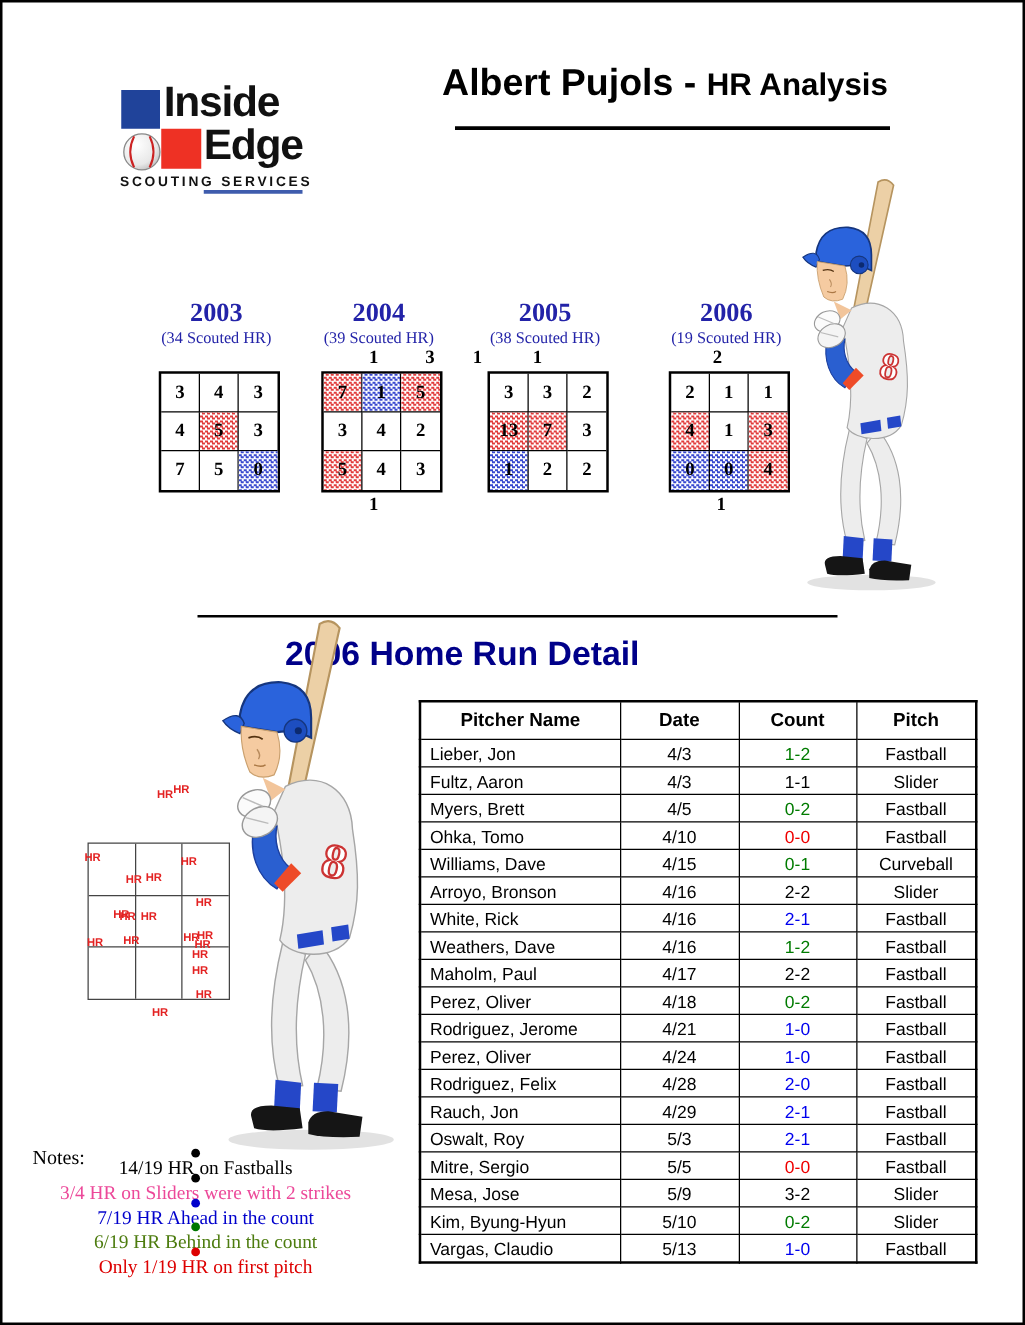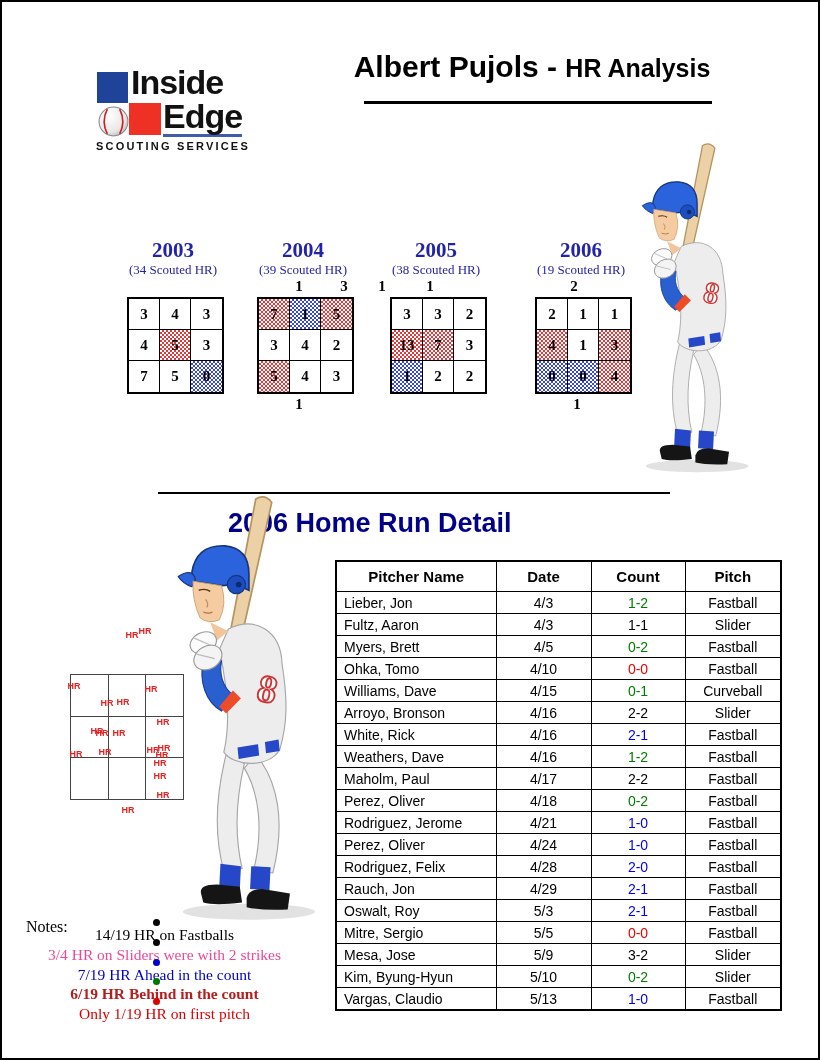--- a/index.html
+++ b/index.html
@@ -7,21 +7,21 @@
         box-sizing:border-box;overflow:hidden;font-family:"Liberation Sans",sans-serif;}
 
   
   .logo{position:absolute;left:94px;top:33px;width:180px;height:88px;margin-top:32px;}
   .logo-sq{position:absolute;}
   .logo-blue{left:1px;top:5px;width:31px;height:31px;}
   .logo-red{left:33px;top:36px;width:32px;height:32px;}
   .logo-word{position:absolute;font-weight:bold;color:#111;font-size:34px;line-height:1;
              letter-spacing:-1px;font-family:"Liberation Sans",sans-serif;}
   .logo-inside{left:35px;top:-2px;}
-  .logo-edge{left:67px;top:32px;border-bottom:3px solid #3f5cad;padding-bottom:1px;}
+  .logo-edge{left:67px;top:32px;border-bottom:3px solid #3f5cad;padding-bottom:19px;}
   .logo-ball{position:absolute;left:2px;top:39px;width:31px;height:31px;}
   .logo-tag{position:absolute;left:0;top:73px;width:180px;font-size:11px;font-weight:bold;
             letter-spacing:2.2px;color:#111;}
 
   
   .page-title{position:absolute;left:290px;top:48px;width:480px;text-align:center;color:#000;
               white-space:nowrap;}
   .page-title .t-main{font-size:30px;font-weight:bold;}
   .page-title .t-sub{font-size:25px;font-weight:bold;}
   .title-underline{position:absolute;left:362px;top:99px;width:348px;height:3px;background:#000;}
@@ -395,21 +395,21 @@
       <li>
         <span class="note-bullet" style="background: rgb(0, 0, 0);"></span>
         <span style="color: #ec4899;">3/4 HR on Sliders were with 2 strikes</span>
       </li>
       <li>
         <span class="note-bullet" style="background: rgb(0, 0, 204);"></span>
         <span style="color: rgb(0, 0, 204);">7/19 HR Ahead in the count</span>
       </li>
       <li>
         <span class="note-bullet" style="background: rgb(0, 119, 0);"></span>
-        <span style="color: #b91c1c; font-weight: bold;">6/19 HR Behind in the count</span>
+        <span style="color: #4d7c0f;">6/19 HR Behind in the count</span>
       </li>
       <li>
         <span class="note-bullet" style="background: rgb(221, 0, 0);"></span>
         <span style="color: rgb(221, 0, 0);">Only 1/19 HR on first pitch</span>
       </li>
     </ul>
 
 </div>
 
 </body></html>

